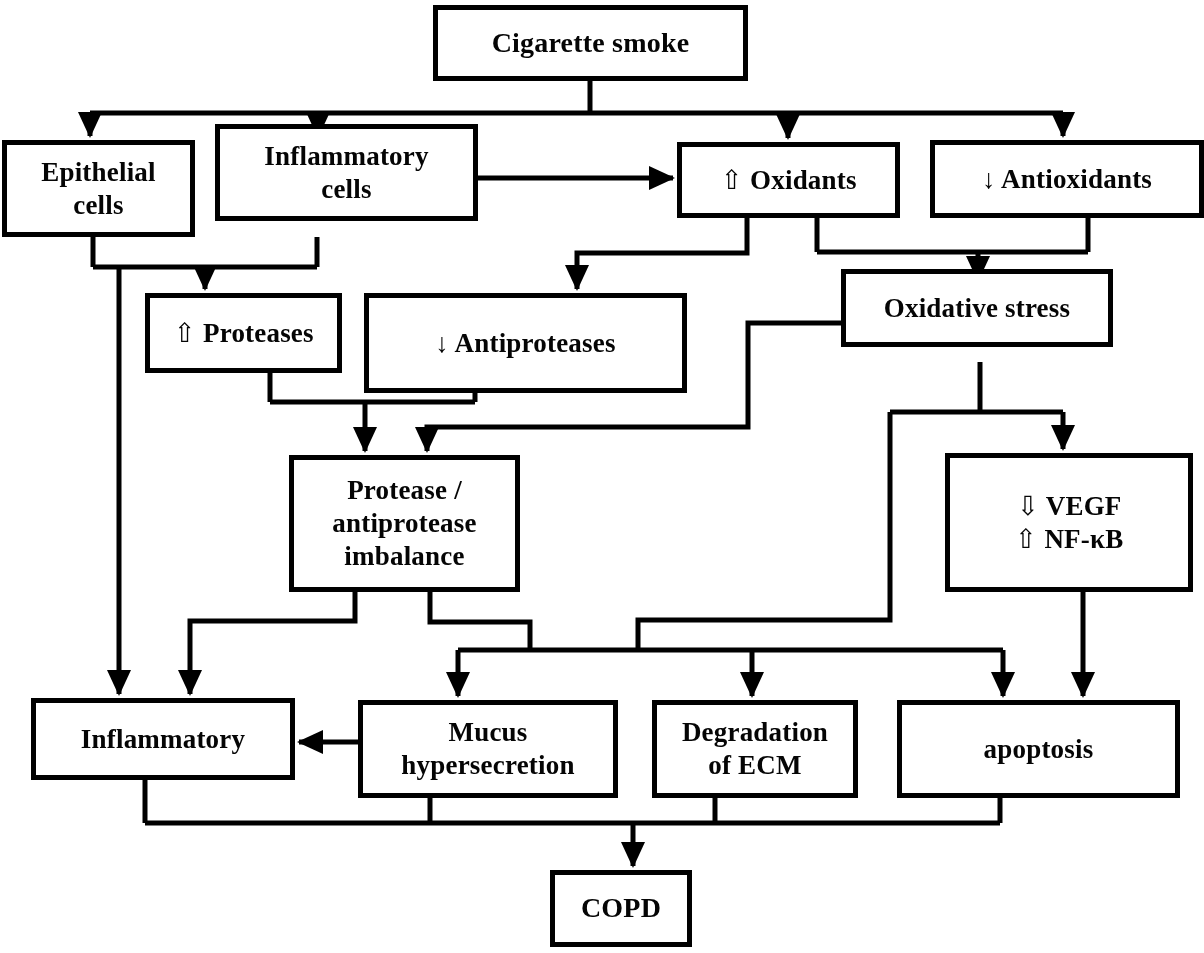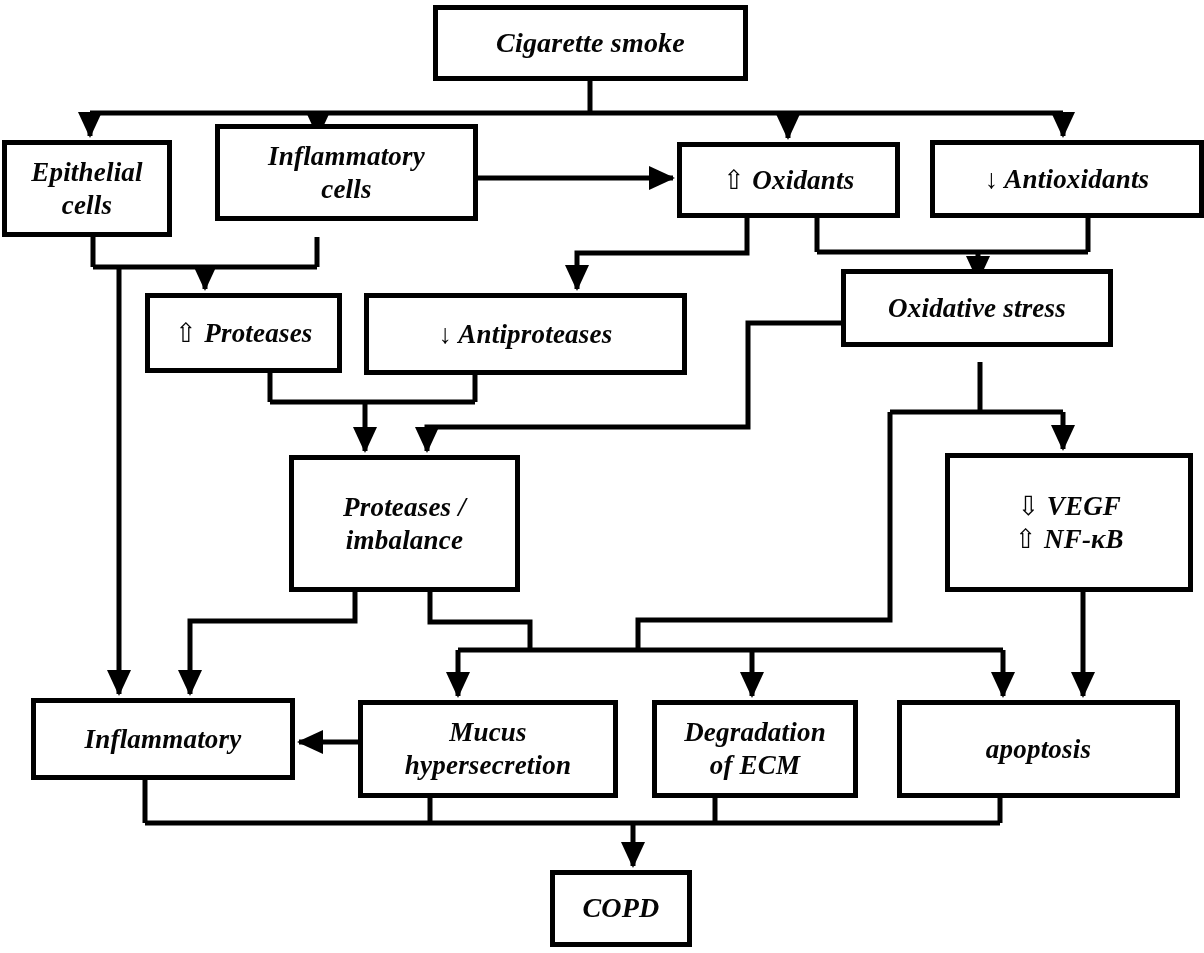--- a/index.html
+++ b/index.html
@@ -19,21 +19,20 @@
     border:5px solid #000;
     background:#fff;
     display:flex;flex-direction:column;
     align-items:center;justify-content:center;
     text-align:center;
     font-weight:700;
     font-size:27px;
     line-height:1.22;
     color:#050505;
     letter-spacing:0.2px;
-    font-style:italic;
   }
   .node .ln{display:block;white-space:nowrap;}
   .node.big{font-size:28px;}
 </style>
 </head>
 <body>
 
 <div id="canvas">
 
   <svg id="edges" width="1204" height="953" viewBox="0 0 1204 953" xmlns="http://www.w3.org/2000/svg">
@@ -81,21 +80,21 @@
       <polyline points="715,798 715,823"></polyline>
       <polyline points="1000,798 1000,823"></polyline>
       <polyline points="145,823 1000,823"></polyline>
       <polyline points="633,823 633,866" marker-end="url(#arrowhead)"></polyline>
     </svg>
 
   <div class="node big" style="left:433px;top:5px;width:315px;height:76px">
     <span class="ln">Cigarette smoke</span>
   </div>
 
-  <div class="node" style="left:2px;top:140px;width:170px;height:97px">
+  <div class="node" style="left:2px;top:140px;width:193px;height:97px">
     <span class="ln">Epithelial</span>
     <span class="ln">cells</span>
   </div>
 
   <div class="node" style="left:215px;top:124px;width:263px;height:97px">
     <span class="ln">Inflammatory</span>
     <span class="ln">cells</span>
   </div>
 
   <div class="node" style="left:677px;top:142px;width:223px;height:76px">
@@ -103,30 +102,31 @@
   </div>
 
   <div class="node" style="left:930px;top:140px;width:274px;height:78px">
     <span class="ln">↓ Antioxidants</span>
   </div>
 
   <div class="node" style="left:145px;top:293px;width:197px;height:80px">
     <span class="ln">⇧ Proteases</span>
   </div>
 
-  <div class="node" style="left:364px;top:293px;width:323px;height:82px">
+  <div class="node" style="left:364px;top:293px;width:323px;height:100px">
     <span class="ln">↓ Antiproteases</span>
   </div>
 
   <div class="node" style="left:841px;top:269px;width:272px;height:78px">
     <span class="ln">Oxidative stress</span>
   </div>
 
   <div class="node" style="left:289px;top:455px;width:231px;height:137px">
-    <span class="ln">Proteases /</span>
+    <span class="ln">Protease /</span>
+    <span class="ln">antiprotease</span>
     <span class="ln">imbalance</span>
   </div>
 
   <div class="node" style="left:945px;top:453px;width:248px;height:139px">
     <span class="ln">⇩ VEGF</span>
     <span class="ln">⇧ NF-κB</span>
   </div>
 
   <div class="node" style="left:31px;top:698px;width:264px;height:82px">
     <span class="ln">Inflammatory</span>

